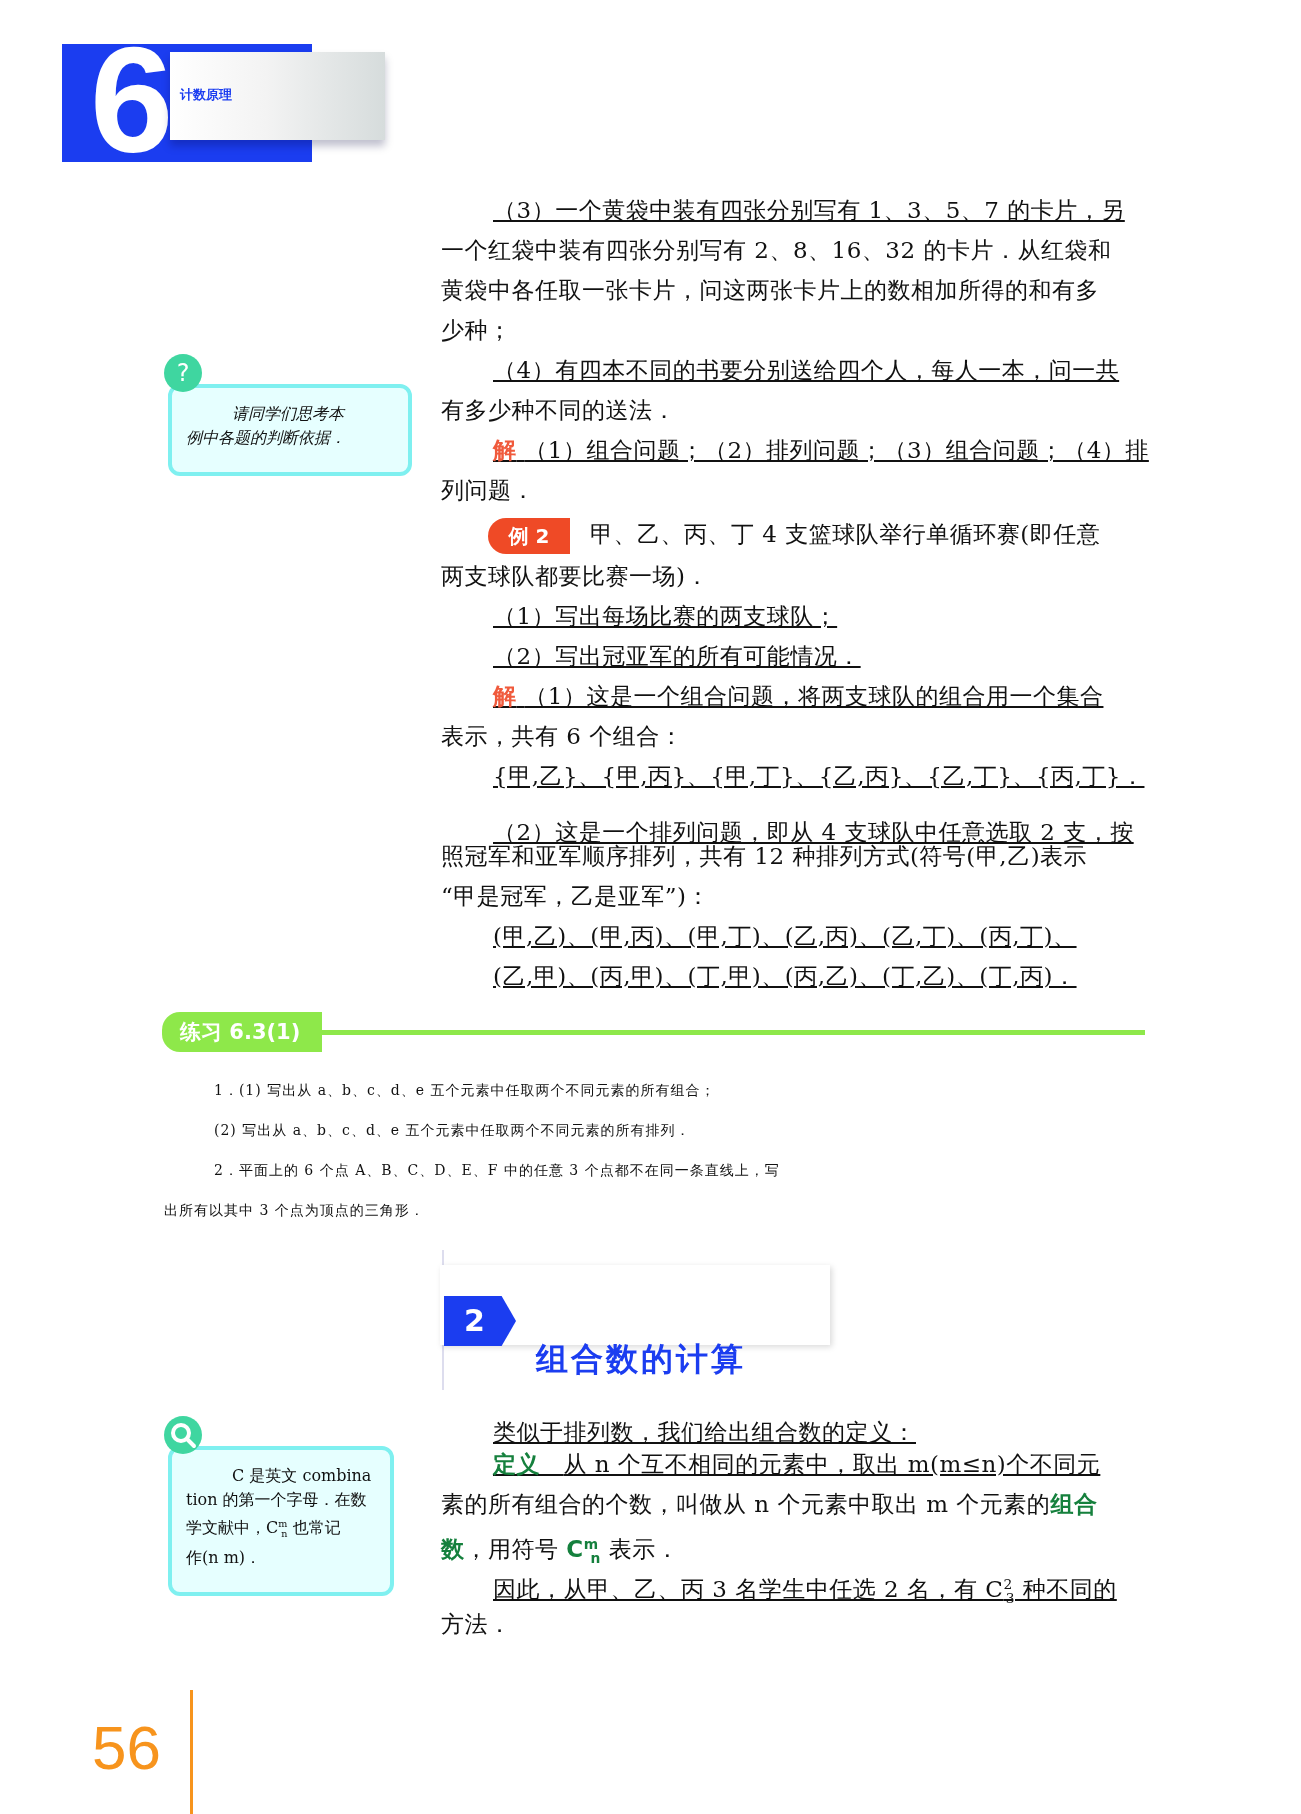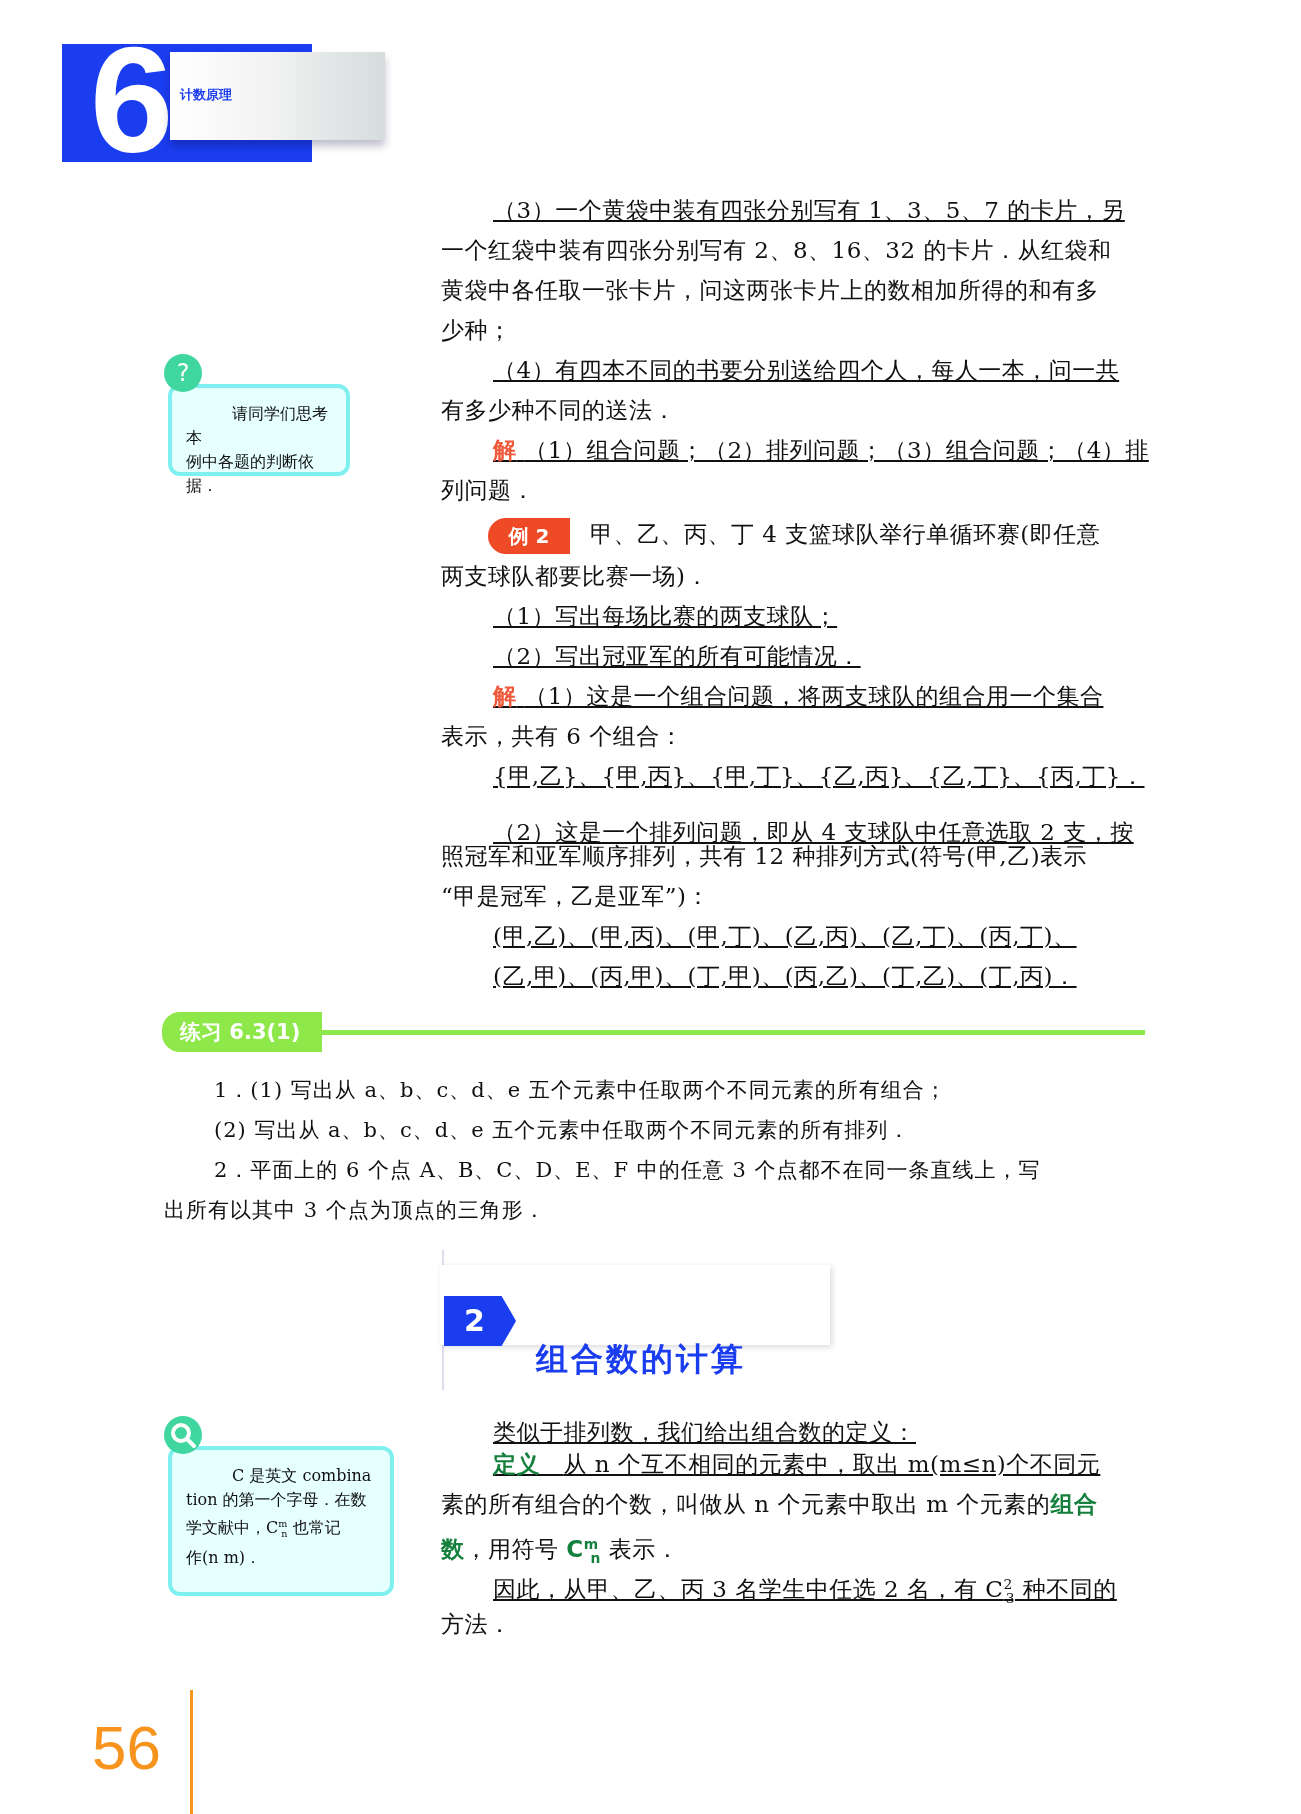--- a/index.html
+++ b/index.html
@@ -16,21 +16,21 @@
   .fl{left:441px;}
   .red{color:#f05a3c;font-weight:bold;}
   .blue{color:#15803d;font-weight:bold;font-family:"DejaVu Sans",sans-serif;}
   .badge{left:488px;top:518px;width:82px;height:36px;background:#ef4a26;border-radius:18px 0 0 18px;color:#fff;font-family:"DejaVu Sans",sans-serif;font-weight:bold;font-size:20px;line-height:36px;text-align:center;}
   
   .note{border:4px solid #7ff0f0;background:#e6ffff;border-radius:12px;font-size:16px;line-height:24px;padding:14px 12px 10px 14px;box-sizing:border-box;}
   .circ{width:38px;height:38px;border-radius:50%;background:#3fd6a0;color:#fff;text-align:center;font-family:"DejaVu Sans",sans-serif;font-size:24px;line-height:38px;}
   
   .ex-tag{left:162px;top:1012px;width:160px;height:40px;background:#8ee84a;border-radius:18px 0 0 18px;color:#fff;font-family:"DejaVu Sans",sans-serif;font-weight:bold;font-size:21px;line-height:40px;padding-left:18px;box-sizing:border-box;}
   .ex-line{left:322px;top:1030px;width:823px;height:5px;background:#8ee84a;}
-  .ex-txt{font-size:21px;line-height:40px;white-space:nowrap;letter-spacing:1px;}
+  .ex-txt{font-size:14px;line-height:40px;white-space:nowrap;letter-spacing:1px;}
   
   .sec-box{left:440px;top:1265px;width:390px;height:80px;background:#fff;box-shadow:2px 2px 6px rgba(0,0,0,.15);}
   .sec-bar{left:442px;top:1250px;width:2px;height:140px;background:#dde;}
   .sec-num{left:444px;top:1296px;width:72px;height:50px;background:#1b3df0;clip-path:polygon(0 0,80% 0,100% 50%,80% 100%,0 100%);color:#fff;font-family:"DejaVu Sans",sans-serif;font-weight:bold;font-size:30px;line-height:50px;text-indent:20px;}
   .sec-title{left:536px;top:1298px;font-family:"DejaVu Sans",sans-serif;font-weight:bold;font-size:32px;color:#1b3df0;letter-spacing:3px;margin-top:40px;}
   .pg{left:92px;top:1712px;font-family:"Liberation Sans",sans-serif;font-size:62px;color:#f7941d;}
   .pg-line{left:190px;top:1690px;width:3px;height:124px;background:#f7941d;}
   sub,sup{font-size:60%;}
 </style>
 </head>
@@ -46,21 +46,21 @@
 <div class="abs txt fl" style="top:270px">黄袋中各任取一张卡片，问这两张卡片上的数相加所得的和有多</div>
 <div class="abs txt fl" style="top:310px">少种；</div>
 <div class="abs txt ind" style="top:350px">（4）有四本不同的书要分别送给四个人，每人一本，问一共</div>
 <div class="abs txt fl" style="top:390px">有多少种不同的送法．</div>
 <div class="abs txt ind" style="top:430px">
   <span class="red">解</span>
   <span>（1）组合问题；（2）排列问题；（3）组合问题；（4）排</span>
 </div>
 <div class="abs txt fl" style="top:470px">列问题．</div>
 
-<div class="abs note" style="left:168px;top:384px;width:182px;height:92px;">
+<div class="abs note" style="left:168px;top:384px;width:244px;height:92px;font-style:italic;">
   <div style="text-indent:46px">请同学们思考本</div>
   <div>例中各题的判断依据．</div>
 </div>
 <div class="abs circ" style="left:164px;top:354px;">?</div>
 
 <div class="abs badge">例 2</div>
 <div class="abs txt" style="left:590px;top:514px">甲、乙、丙、丁 4 支篮球队举行单循环赛(即任意</div>
 <div class="abs txt fl" style="top:556px">两支球队都要比赛一场)．</div>
 <div class="abs txt ind" style="top:596px">（1）写出每场比赛的两支球队；</div>
 <div class="abs txt ind" style="top:636px">（2）写出冠亚军的所有可能情况．</div>

